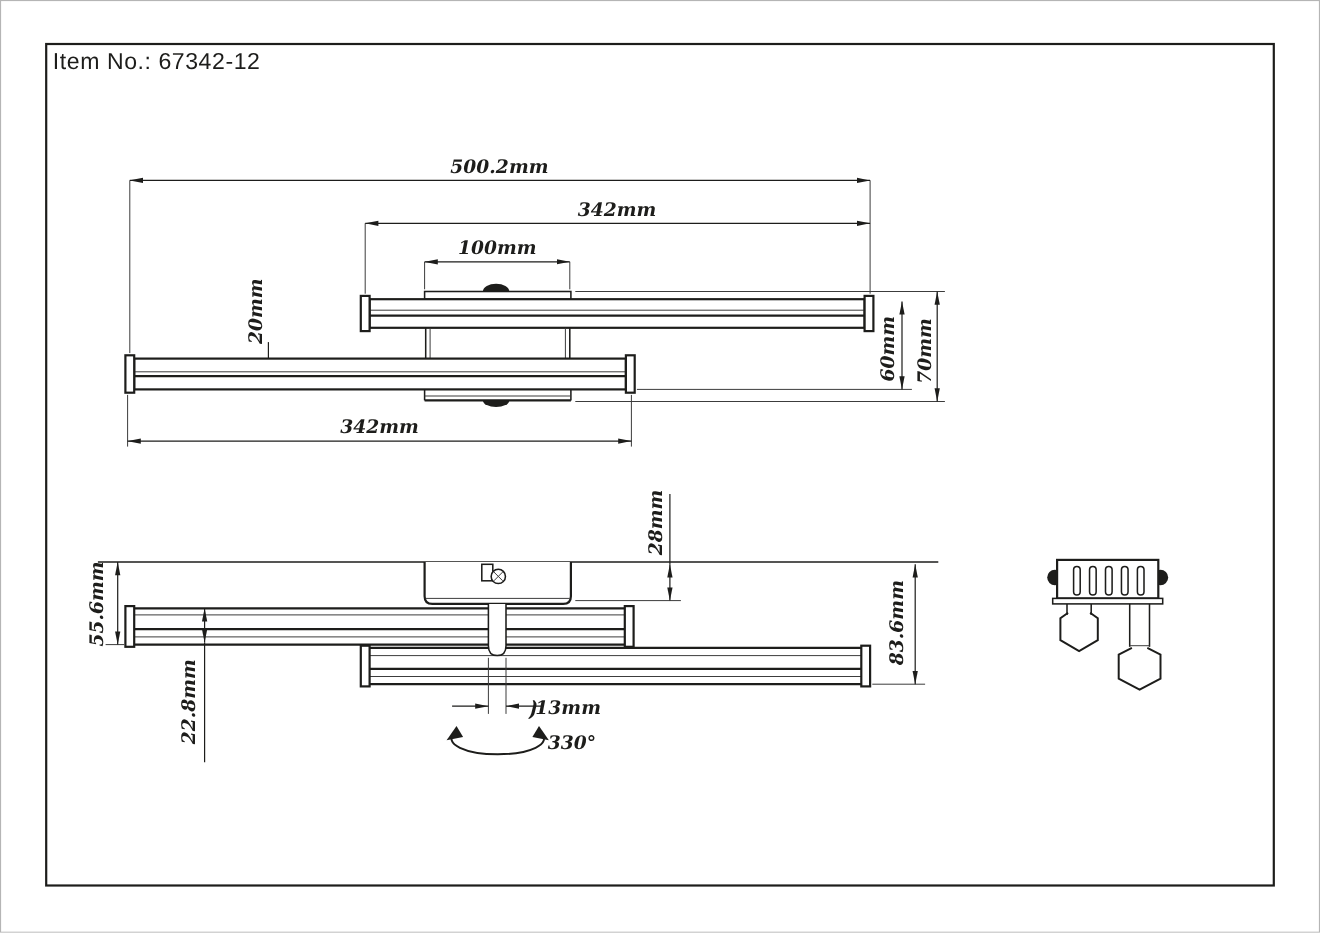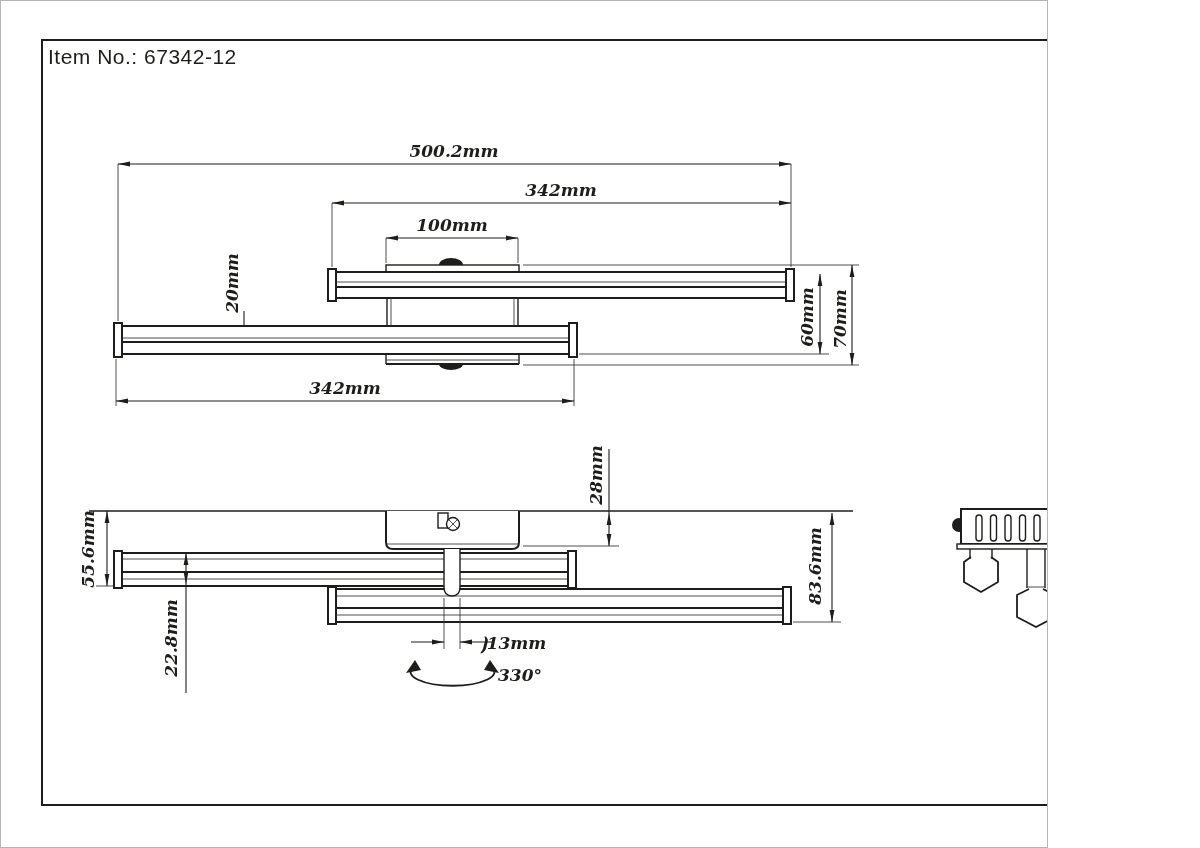--- a/index.html
+++ b/index.html
@@ -1,18 +1,18 @@
 <!DOCTYPE html>
 <html><head>
 <meta charset="utf-8">
 <style>
   html,body{margin:0;padding:0;background:#fff;}
   .page{
     position:relative;
-    width:1048px;height:848px;
+    width:1200px;height:848px;
     background:#ffffff;
     border:1px solid #b5b5b5;
     box-sizing:border-box;
     font-family:"Liberation Sans",sans-serif;
     overflow:hidden;
   }
   .frame{
     position:absolute;
     left:40px;top:38px;
     width:1118px;height:767px;

